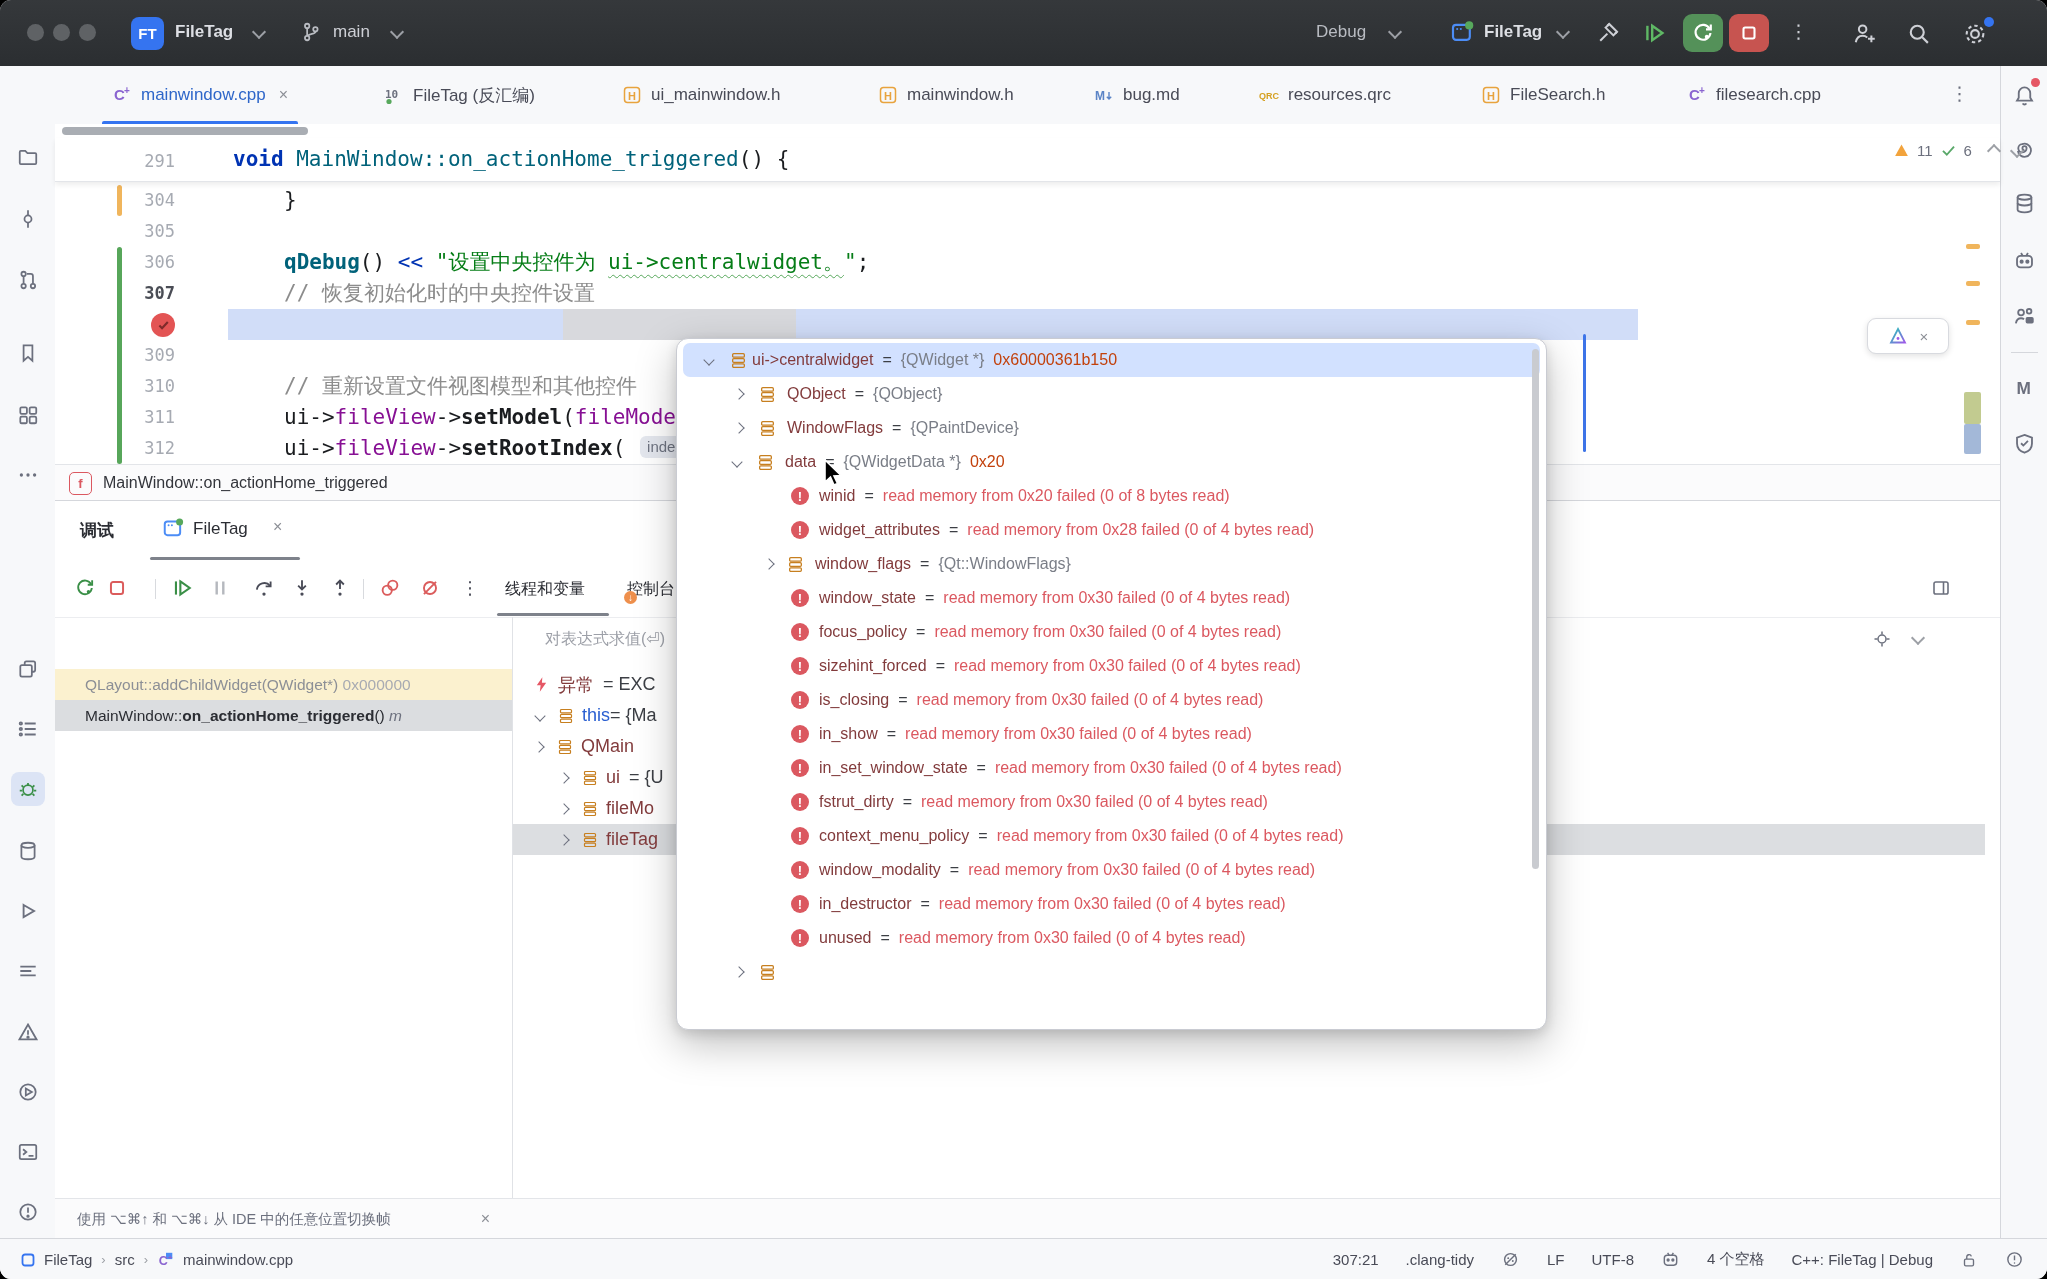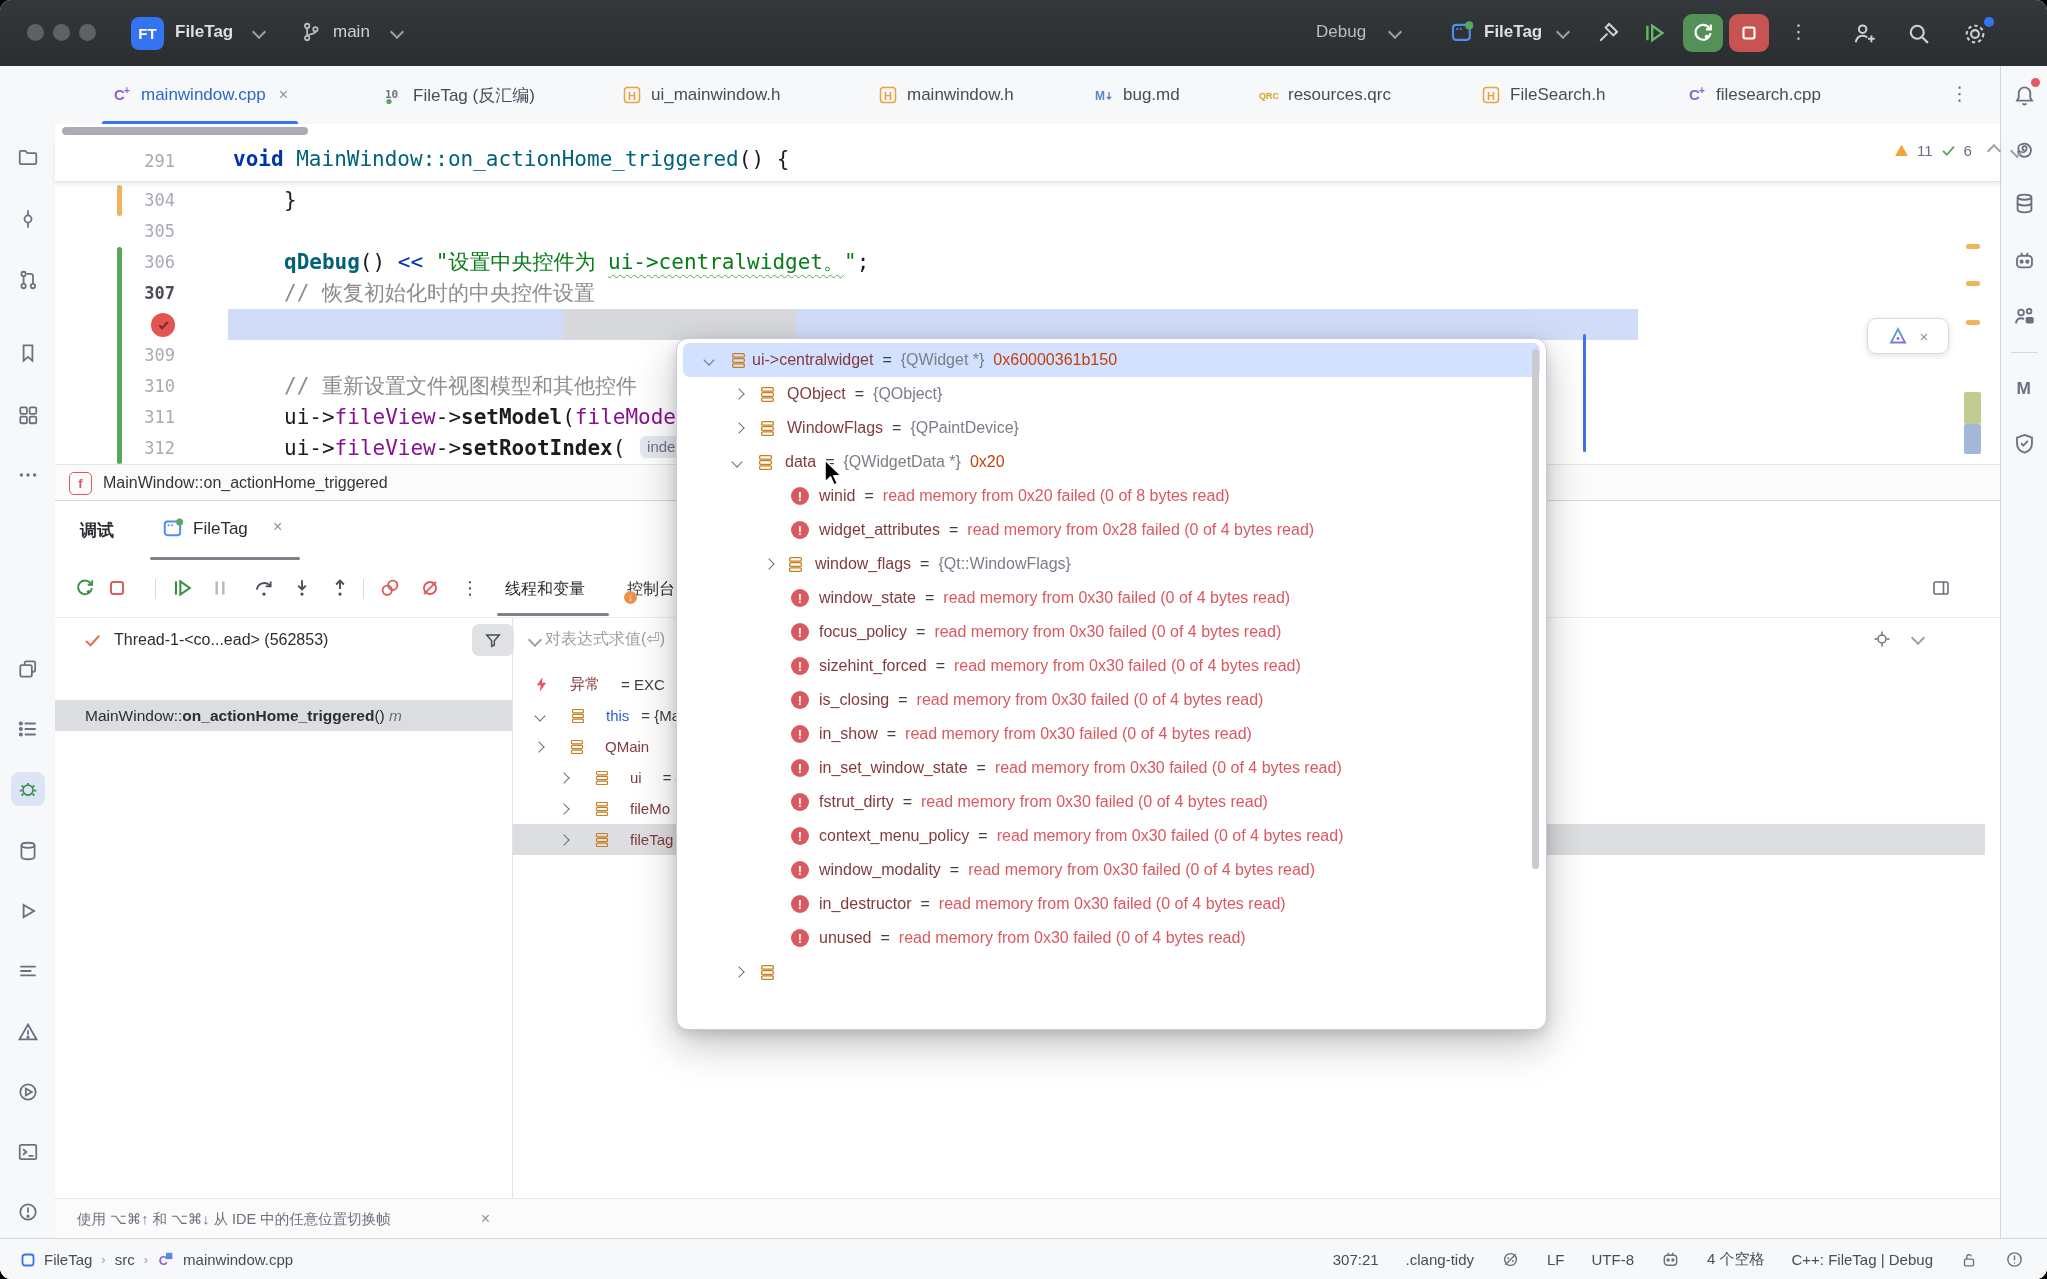--- a/index.html
+++ b/index.html
@@ -59,21 +59,21 @@
   .dbg{position:absolute;left:55px;top:500px;width:1945px;height:698px;background:#fff;border-top:1px solid #D5D7DC;}
   .dbghead{position:absolute;left:0;top:0;width:100%;height:60px;}
   .dtab-underline{position:absolute;background:#7E828B;height:3px;border-radius:2px;}
   .toolrow{position:absolute;left:0;top:60px;width:100%;height:56px;border-bottom:1px solid #ECEDF0;}
   .tbicon{position:absolute;top:8px;width:38px;height:38px;display:flex;align-items:center;justify-content:center;border-radius:7px;}
   .tooldiv{position:absolute;top:18px;width:1px;height:20px;background:#D8DADE;}
   .ttab{position:absolute;top:0;height:56px;display:flex;align-items:center;font-size:16px;color:#2B2D33;}
   .threadrow{position:absolute;left:0;top:116px;width:457px;height:46px;display:flex;align-items:center;}
   .funnelbtn{position:absolute;left:417px;top:7px;width:42px;height:32px;background:#DFE1E5;border-radius:7px;display:flex;align-items:center;justify-content:center;}
   .frow{position:absolute;left:0;width:457px;height:31px;line-height:31px;font-size:15.5px;color:#2B2D33;white-space:nowrap;overflow:hidden;padding-left:30px;box-sizing:border-box;}
-  .vrow{position:absolute;height:31px;display:flex;align-items:center;font-size:15px;color:#2B2D33;white-space:nowrap;gap:12px;}
+  .vrow{position:absolute;height:31px;display:flex;align-items:center;font-size:18px;color:#2B2D33;white-space:nowrap;}
   .splitter{position:absolute;left:457px;top:116px;width:1px;height:582px;background:#E0E2E6;}
   .tchev{display:inline-block;width:7px;height:7px;border-right:1.8px solid #6C707E;border-bottom:1.8px solid #6C707E;}
   .tchev.d{transform:rotate(45deg);}
   .tchev.r{transform:rotate(-45deg);}
   .erricon{width:18px;height:18px;border-radius:50%;background:#DB5860;color:#fff;font-size:13px;font-weight:700;display:flex;align-items:center;justify-content:center;flex:none;}
   .hintbar{position:absolute;left:55px;top:1198px;width:1945px;height:40px;background:#FBFBFC;border-top:1px solid #E3E5E9;display:flex;align-items:center;color:#6C707E;font-size:14.5px;}
   
   .popup{position:absolute;left:676px;top:338px;width:869px;height:690px;background:#fff;border:1px solid #C9CBD2;border-radius:12px;box-shadow:0 14px 40px rgba(0,0,0,.25),0 4px 12px rgba(0,0,0,.12);overflow:hidden;}
   .prow{position:absolute;left:0;width:100%;height:34px;display:flex;align-items:center;font-size:16px;white-space:nowrap;}
   .prow.sel{left:6px;width:calc(100% - 12px);background:#D2E1FF;border-radius:7px;}
@@ -578,42 +578,31 @@
       </div>
 
       <div class="tbicon" style="left:1867px">
           <svg width="20" height="20" viewBox="0 0 20 20" fill="none" stroke="#6C707E" stroke-width="1.6">
             <rect x="3" y="4" width="14" height="12" rx="1.8"></rect>
             <path d="M12.5 4v12"></path>
           </svg>
         </div>
     </div>
 
-    <div class="threadrow">
-      <svg width="19" height="19" viewBox="0 0 20 20" fill="none" style="margin-left:28px">
-          <path d="M3 10.5 8 15 17 5" stroke="#E8744F" stroke-width="2.3"></path>
-        </svg>
-      <span style="margin-left:12px;font-size:16px;color:#2B2D33">Thread-1-&lt;co...ead&gt; (562853)</span>
-      <div class="funnelbtn">
-          <svg width="18" height="18" viewBox="0 0 20 20" fill="none" stroke="#494B57" stroke-width="1.6">
-            <path d="M3 4.5h14l-5.5 6.3v4.7l-3 1.5v-6.2z"></path>
-          </svg>
-        </div>
-      <span class="cv" style="position:absolute;left:475px;top:18px"></span>
-    </div>
 
     <span class="abs" style="left:490px;top:128px;font-size:16px;color:#9DA0A8">对表达式求值(⏎)</span>
     <span class="abs" style="left:1817px;top:128px">
         <svg width="20" height="20" viewBox="0 0 20 20" fill="none" stroke="#6C707E" stroke-width="1.5">
           <circle cx="10" cy="10" r="4"></circle>
           <path d="M10 2.5v3M10 14.5v3M2.5 10h3M14.5 10h3"></path>
         </svg>
       </span>
     <span class="cv" style="position:absolute;left:1858px;top:132px"></span>
 
+    <div class="frow" style="top:168px;background:#FBF1CF;color:#8C8F96"><span>QLayout::addChildWidget(QWidget*)</span><span style="color:#A8ABB2"> 0x000000</span></div>
     <div class="frow" style="top:199px;background:#DBDDE0"><span>MainWindow::</span><span style="font-weight:700">on_actionHome_triggered</span><span>() </span><span style="font-style:italic;color:#6C707E">m</span></div>
 
     <div class="splitter"></div>
 
     <div class="vrow" style="left:478px;top:168px">
       <svg class="vics" width="17" height="17" viewBox="0 0 20 20">
           <polygon points="11,1.5 4.5,11 9,11 8,18.5 15.5,8 10.5,8" fill="#E55765"></polygon>
         </svg>
       <span class="pname" style="margin-left:8px">异常</span>
         <span style="color:#3C3F45"> = EXC</span>

